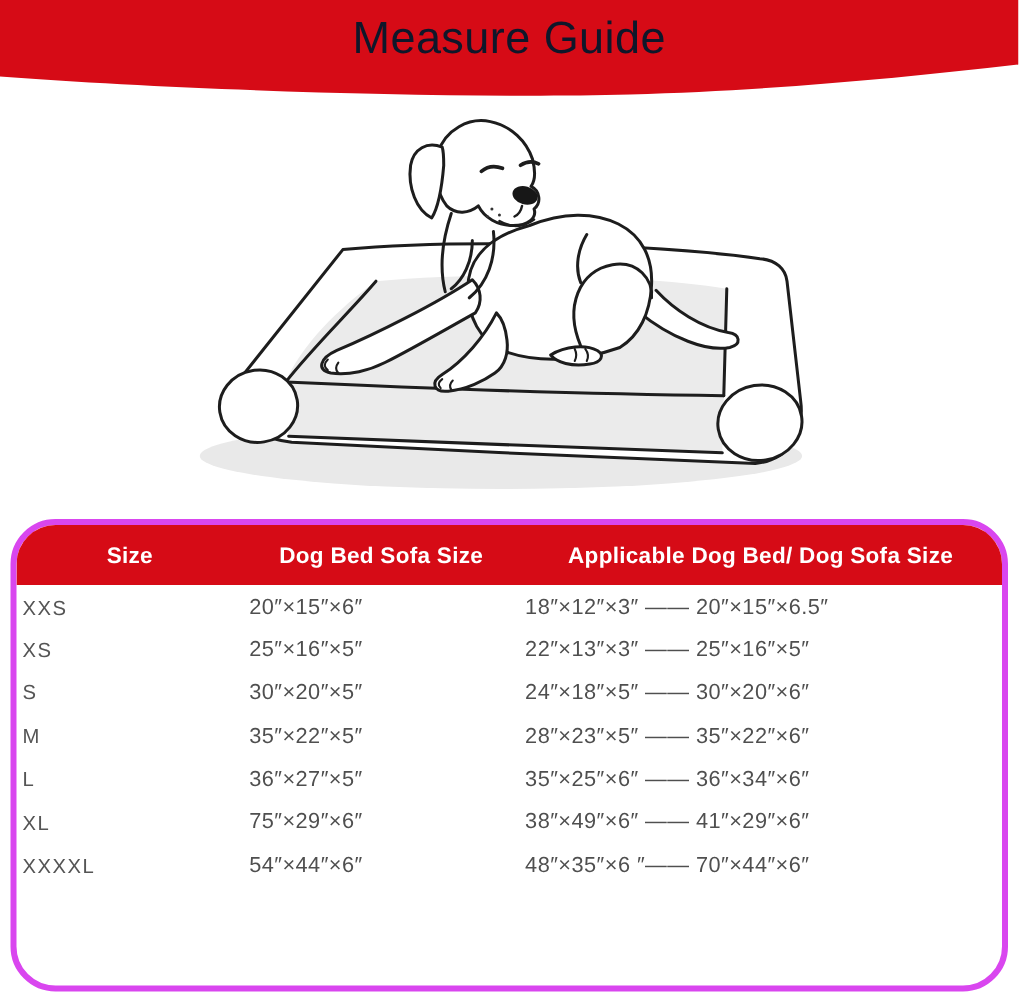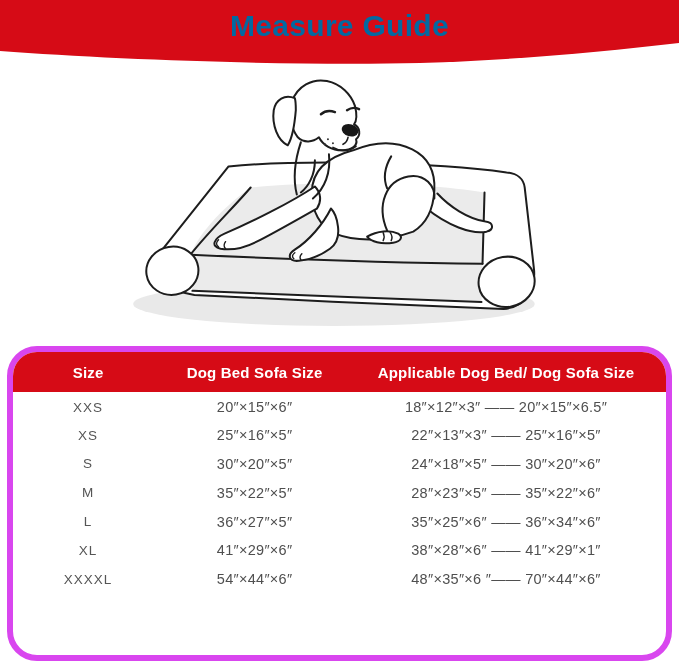--- a/index.html
+++ b/index.html
@@ -8,47 +8,47 @@
     width:679px; height:668px; position:relative; overflow:hidden;
     background:#ffffff;
     font-family:"Liberation Sans", sans-serif;
   }
 
   
   .banner { position:absolute; top:0; left:0; width:679px; height:66px; }
   .banner svg { display:block; width:679px; height:66px; }
   .banner-title {
     position:absolute; top:9px; left:0; width:100%;
-    text-align:center; color:#0369a1;
-    font-size:30px; font-weight:700; letter-spacing:0.3px;
+    text-align:center; color:#0f172a;
+    font-size:30px; font-weight:400; letter-spacing:0.3px;
   }
 
   
   .illustration { position:absolute; left:128px; top:60px; width:432px; height:266px; }
   .illustration svg { display:block; width:100%; height:100%; }
 
   
   .size-table-wrap {
     position:absolute; left:7px; top:346px; width:665px; height:315px;
     background:#ffffff;
-    border:6px solid #d946ef;
+    border:4px solid #d946ef;
     border-radius:30px;
     overflow:hidden;
   }
   table.size-table { width:100%; border-collapse:collapse; table-layout:fixed; }
   .size-table col.c1 { width:23%; }
   .size-table col.c2 { width:28%; }
   .size-table col.c3 { width:49%; }
   .size-table thead th {
     background:#d60b16; color:#ffffff;
     font-size:15px; font-weight:700; letter-spacing:0.2px;
     height:40px; text-align:center; padding:0;
   }
   .size-table tbody td {
-    height:28.8px; text-align:center; vertical-align:middle;
+    height:28.8px; vertical-align:middle;
     color:#4f4f4f; font-size:14.5px; letter-spacing:0.3px; padding:4px;
     white-space:nowrap;
   }
   .size-table tbody tr:first-child td { padding-top:6px; }
   .size-table tbody td.size-cell { font-size:13.5px; letter-spacing:1px; color:#555; }
 </style>
 </head>
 <body>
 
 <div class="banner">
@@ -139,22 +139,22 @@
         <td>35″×22″×5″</td>
         <td>28″×23″×5″ —— 35″×22″×6″</td>
       </tr>
       <tr>
         <td class="size-cell">L</td>
         <td>36″×27″×5″</td>
         <td>35″×25″×6″ —— 36″×34″×6″</td>
       </tr>
       <tr>
         <td class="size-cell">XL</td>
-        <td>41″×29″×6″</td>
-        <td>38″×28″×6″ —— 41″×29″×1″</td>
+        <td>75″×29″×6″</td>
+        <td>38″×49″×6″ —— 41″×29″×6″</td>
       </tr>
       <tr>
         <td class="size-cell">XXXXL</td>
         <td>54″×44″×6″</td>
         <td>48″×35″×6 ″—— 70″×44″×6″</td>
       </tr>
     </tbody>
   </table>
 </div>
 

